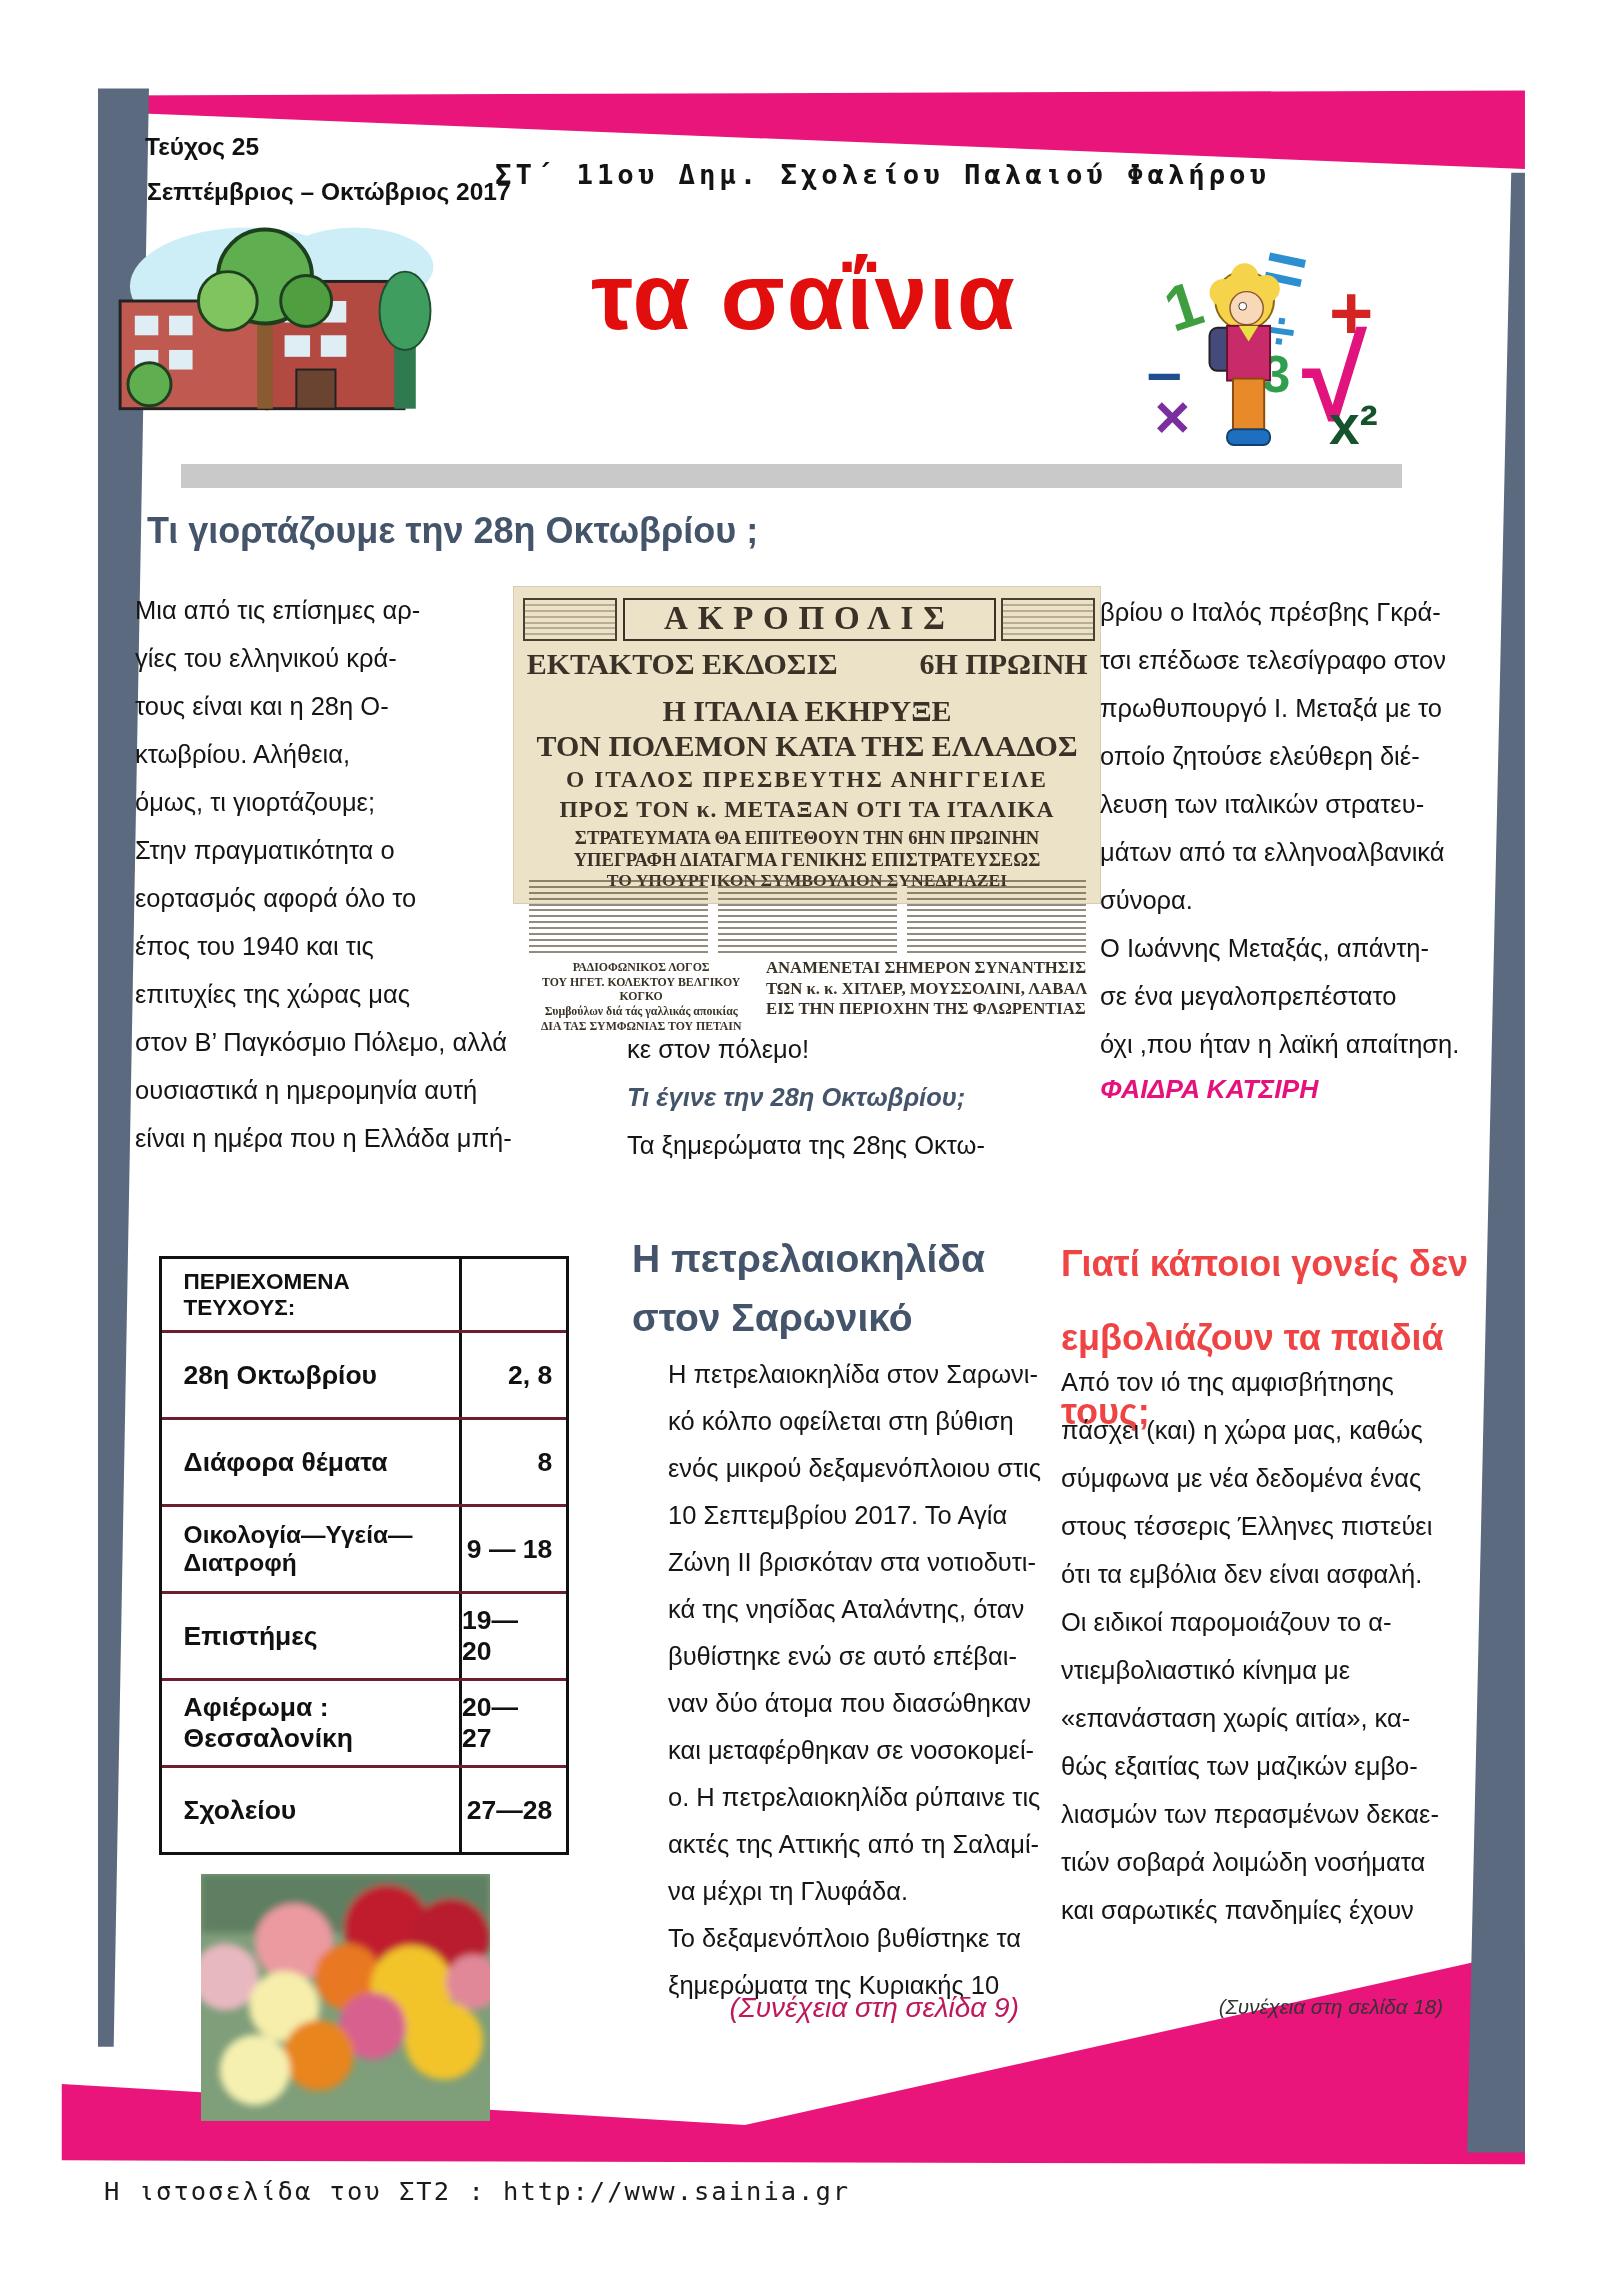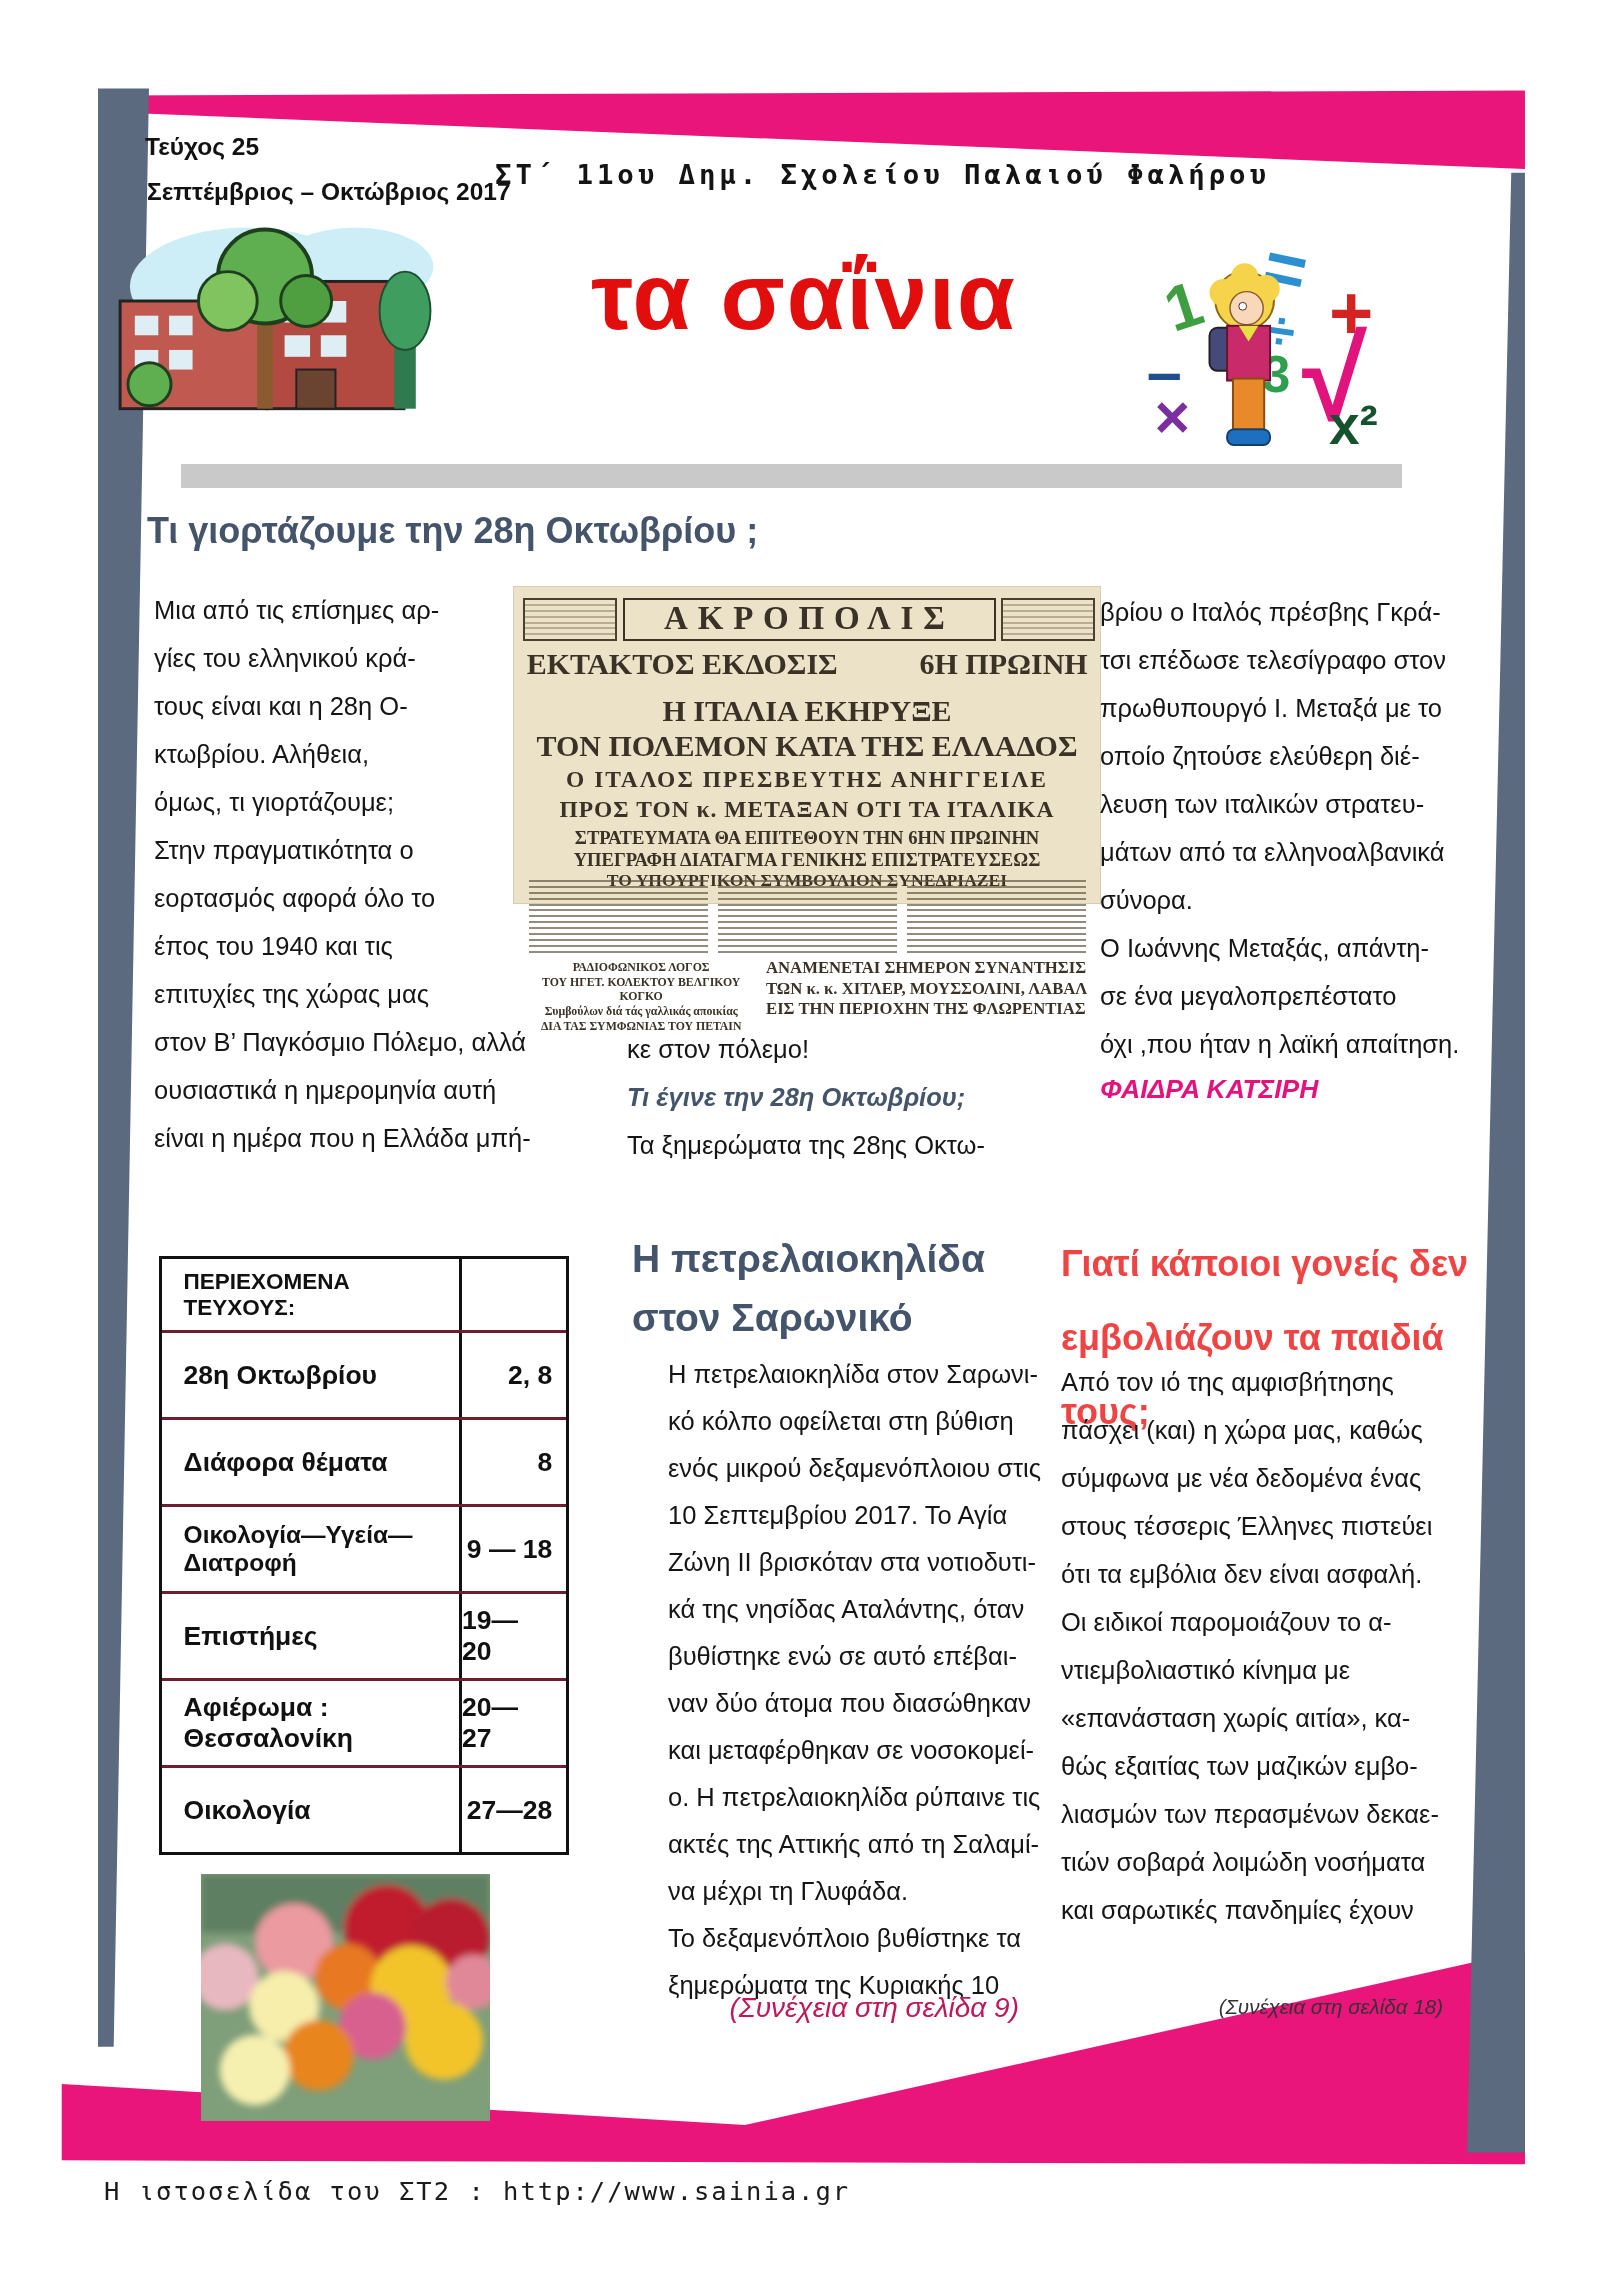--- a/index.html
+++ b/index.html
@@ -13,21 +13,21 @@
   .issue{left:145px;top:133px;font-size:24.5px;font-weight:bold;color:#121212;}
   .period{left:147px;top:178px;font-size:24.5px;font-weight:bold;color:#121212;}
   .school-line{left:495px;top:159px;width:843px;font-family:"DejaVu Sans Mono",monospace;
                font-size:27.4px;font-weight:bold;letter-spacing:3.9px;color:#141414;}
   .big-title{left:549px;top:243px;width:510px;text-align:center;font-size:94px;font-weight:bold;
              color:#e20d0d;letter-spacing:2px;}
   .divider-bar{left:181px;top:464px;width:1221px;height:23.5px;background:#c9c9c9;}
   
   .h1{left:147px;top:510px;font-size:36px;font-weight:bold;color:#44546a;}
   .body-txt{font-size:25.5px;line-height:48px;color:#151515;}
-  .col1{left:154px;top:586px;width:519px;}
+  .col1{left:135px;top:586px;width:519px;}
   .col2{left:627px;top:1025px;width:461px;}
   .col2 .sub{color:#44546a;font-weight:bold;font-style:italic;}
   .col3{left:1100px;top:588px;width:392px;}
   .author{left:1100px;top:1074px;font-size:26.5px;font-weight:bold;font-style:italic;color:#e6117c;}
   
   .np{left:513px;top:586px;width:588px;height:318px;background:#ece2c8;color:#3a3226;
       font-family:"Liberation Serif",serif;box-shadow:0 0 0 1px #d8cdb2 inset;}
   .np-mastrow{position:absolute;left:9.8px;top:11.8px;width:568px;height:43px;}
   .np-smallbox{position:absolute;top:0;width:90px;height:39px;border:2px solid #4a4030;
                background:repeating-linear-gradient(#4a403000 0 3.9px,#6a5c4466 3.9px 5.9px);}
@@ -225,21 +225,21 @@
     </div>
     <div class="toc-row toc-r">
       <div class="toc-cell-l">Επιστήμες</div>
       <div class="toc-cell-r">19— 20</div>
     </div>
     <div class="toc-row toc-r">
       <div class="toc-cell-l">Αφιέρωμα : Θεσσαλονίκη</div>
       <div class="toc-cell-r">20— 27</div>
     </div>
     <div class="toc-row toc-r">
-      <div class="toc-cell-l">Οικολογία</div>
+      <div class="toc-cell-l">Σχολείου</div>
       <div class="toc-cell-r">27—28</div>
     </div>
   </div>
 
   <svg class="abs flowers" viewBox="0 0 295 252">
     <defs>
         <filter id="blur1">
           <feGaussianBlur stdDeviation="4"></feGaussianBlur>
         </filter>
       </defs>

